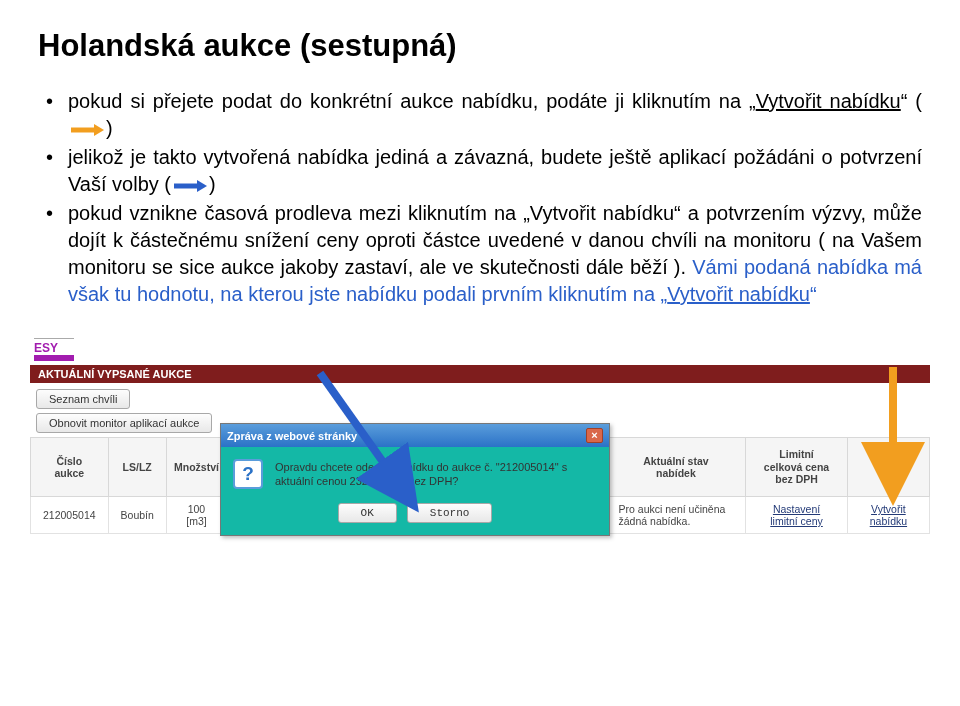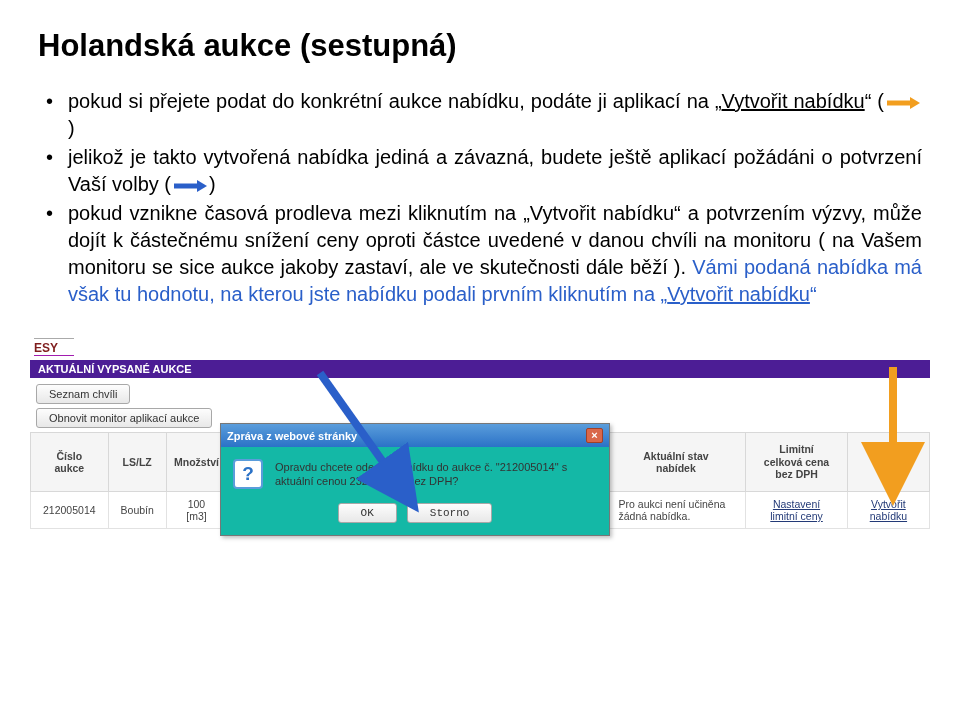--- a/index.html
+++ b/index.html
@@ -49,31 +49,31 @@
   .screenshot {
     margin: 18px 30px 0 30px;
     position: relative;
     font-family: Tahoma, Arial, sans-serif;
     font-size: 10.5px;
     color: #444;
   }
   .esy-label {
     font-weight: bold;
     font-size: 12px;
-    color: #7f1d1d;
+    color: #a21caf;
     margin-left: 4px;
     margin-bottom: 4px;
     border-top: 1px solid #aaa;
-    border-bottom: 1px solid #a21caf;
+    border-bottom: 6px solid #a21caf;
     display: inline-block;
     padding: 2px 0 0 0;
     width: 40px;
   }
   .auc-title-bar {
-    background: #4c1d95;
+    background: #7f1d1d;
     color: #fff;
     font-weight: bold;
     font-size: 11px;
     padding: 3px 8px;
   }
   .btn-row {
     padding: 6px 6px 4px 6px;
     display: flex;
     gap: 6px;
   }
@@ -190,21 +190,21 @@
   }
 </style>
 </head>
 <body>
 
 <div class="page">
   <h1 class="title">Holandská aukce (sestupná)</h1>
 
   <div class="bullets">
     <p>
-      <span>pokud si přejete podat do konkrétní aukce nabídku, podáte ji aplikací na „</span><span class="under">Vytvořit nabídku</span><span>“ (</span><svg class="arrow-inline" viewBox="0 0 34 12">
+      <span>pokud si přejete podat do konkrétní aukce nabídku, podáte ji kliknutím na „</span><span class="under">Vytvořit nabídku</span><span>“ (</span><svg class="arrow-inline" viewBox="0 0 34 12">
           <line x1="1" y1="6" x2="24" y2="6" stroke="#f29e1f" stroke-width="5"></line>
           <polygon points="24,0 34,6 24,12" fill="#f29e1f"></polygon>
         </svg><span>)</span>
     </p>
     <p>
       <span>jelikož je takto vytvořená nabídka jediná a závazná, budete ještě aplikací požádáni o potvrzení Vaší volby (</span><svg class="arrow-inline" viewBox="0 0 34 12">
           <line x1="1" y1="6" x2="24" y2="6" stroke="#2a5fc9" stroke-width="5"></line>
           <polygon points="24,0 34,6 24,12" fill="#2a5fc9"></polygon>
         </svg><span>)</span>
     </p>

